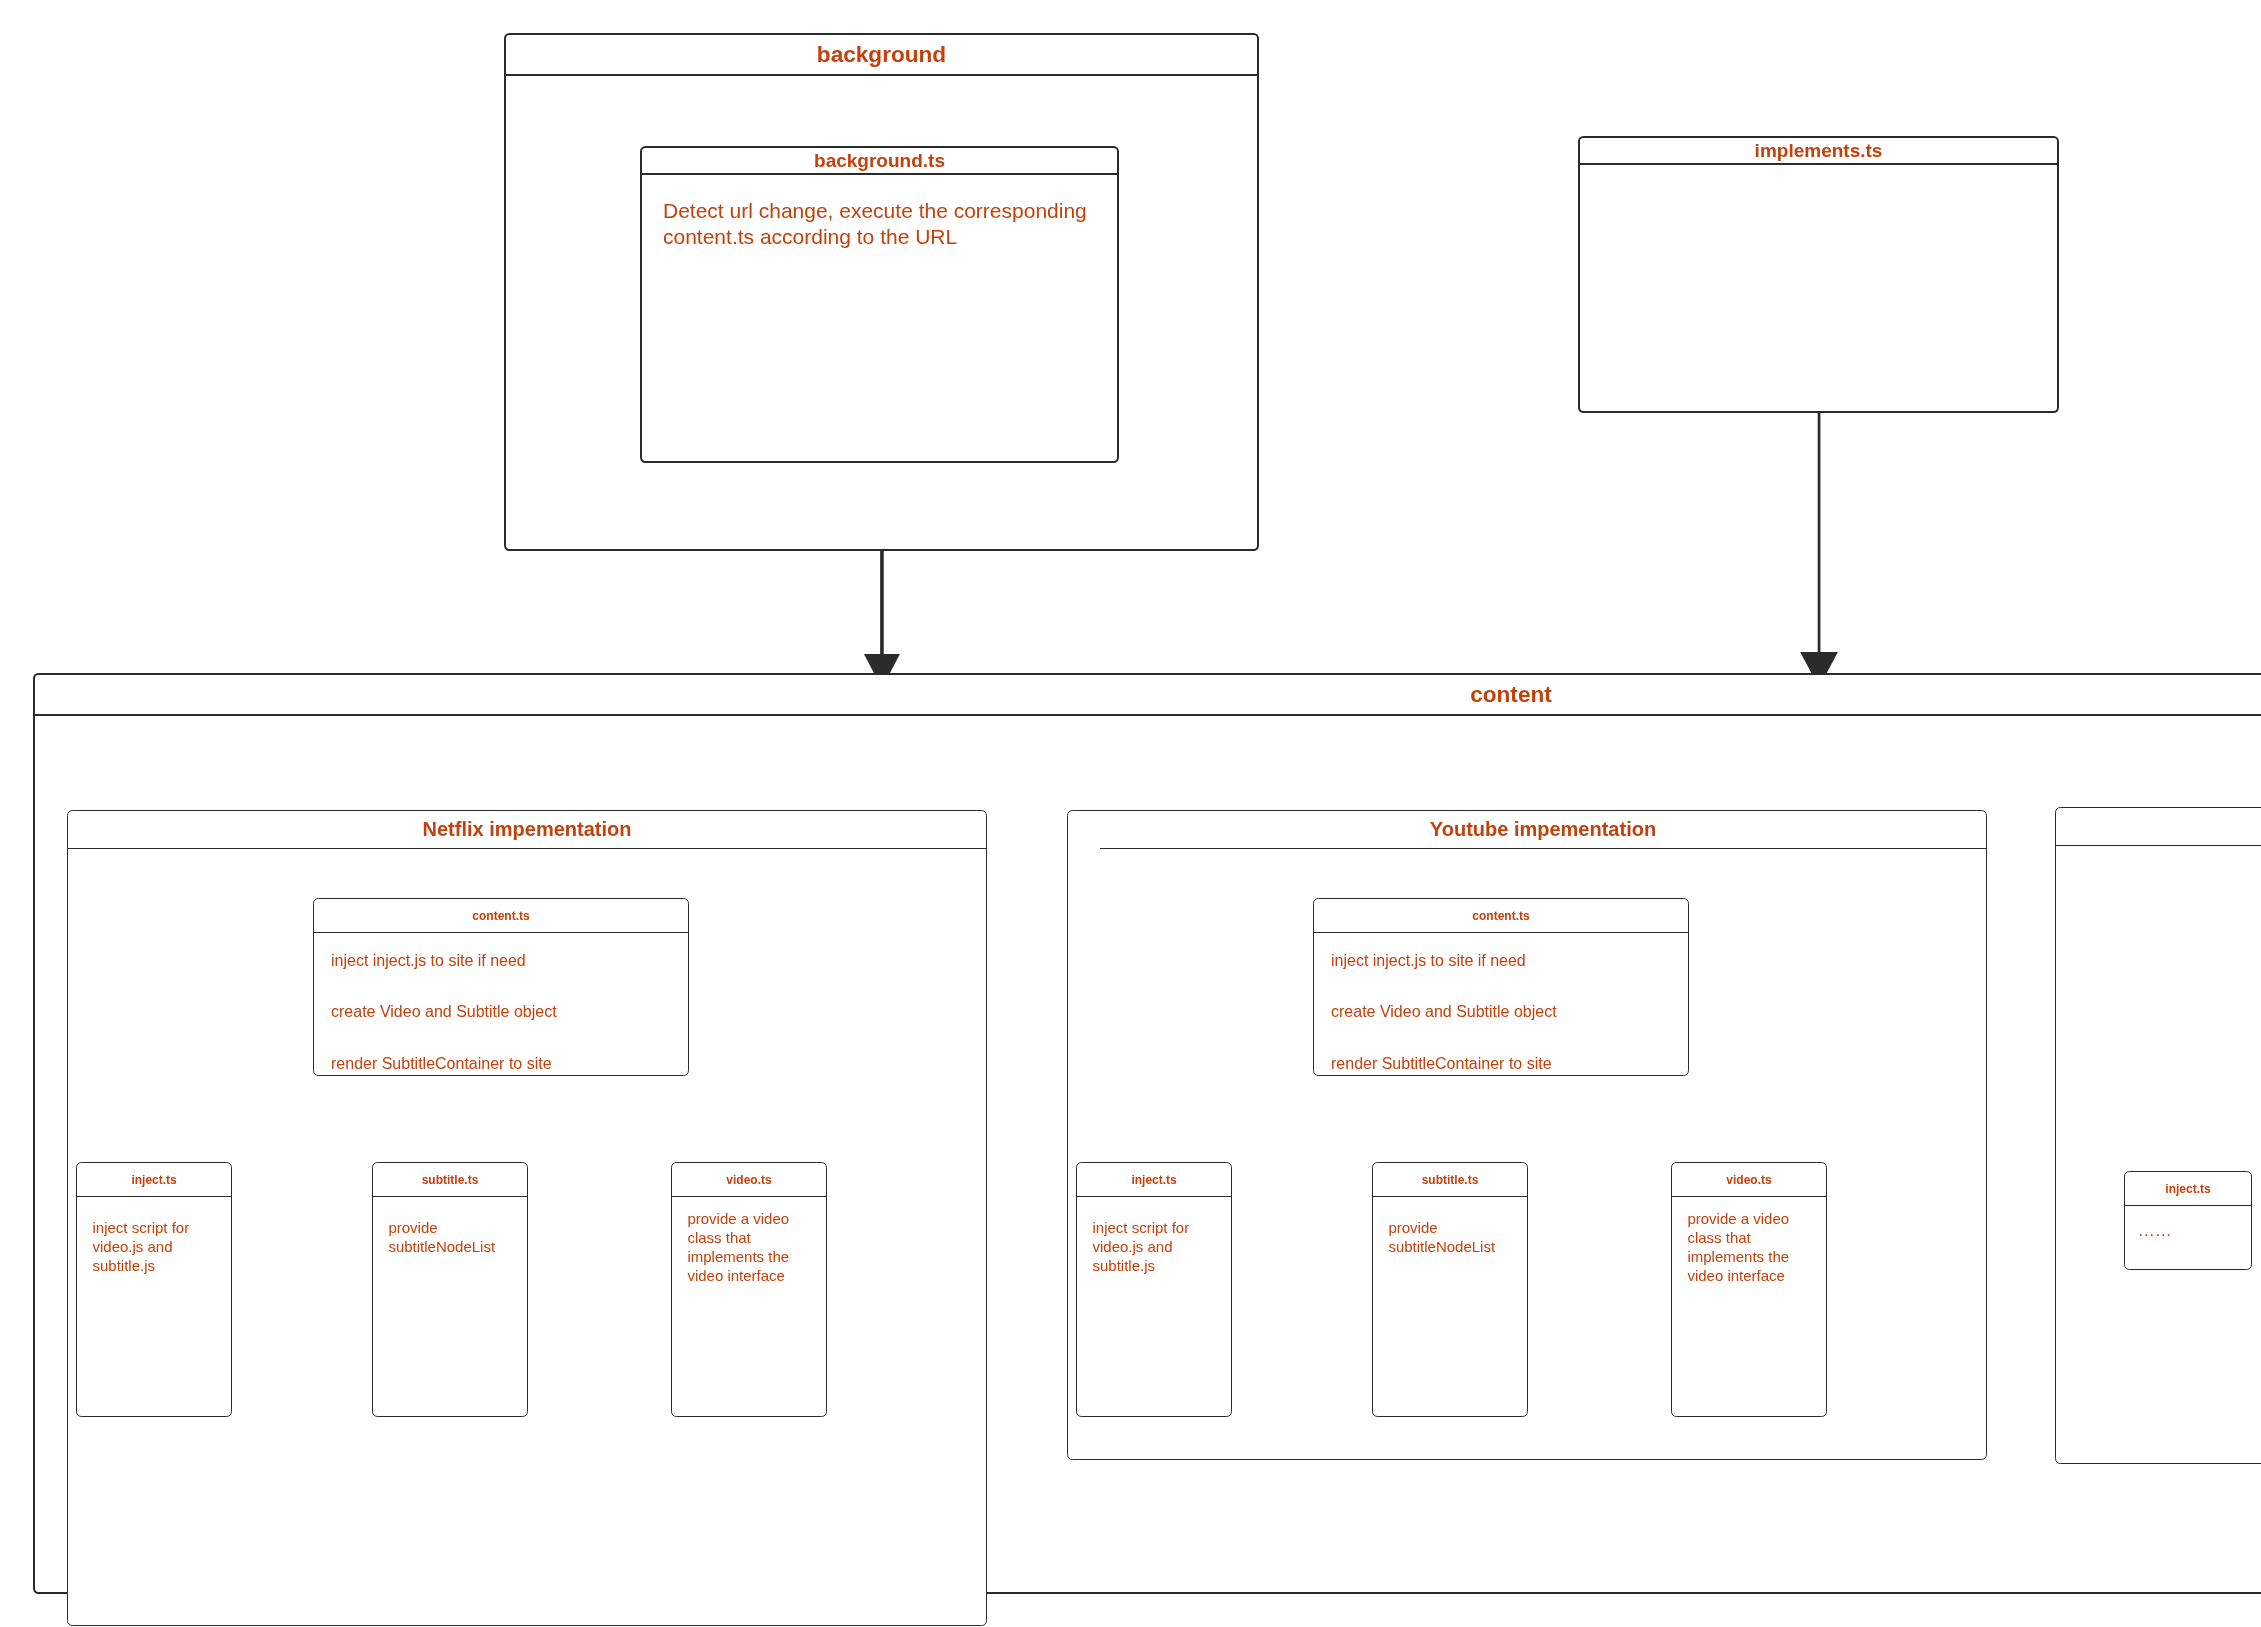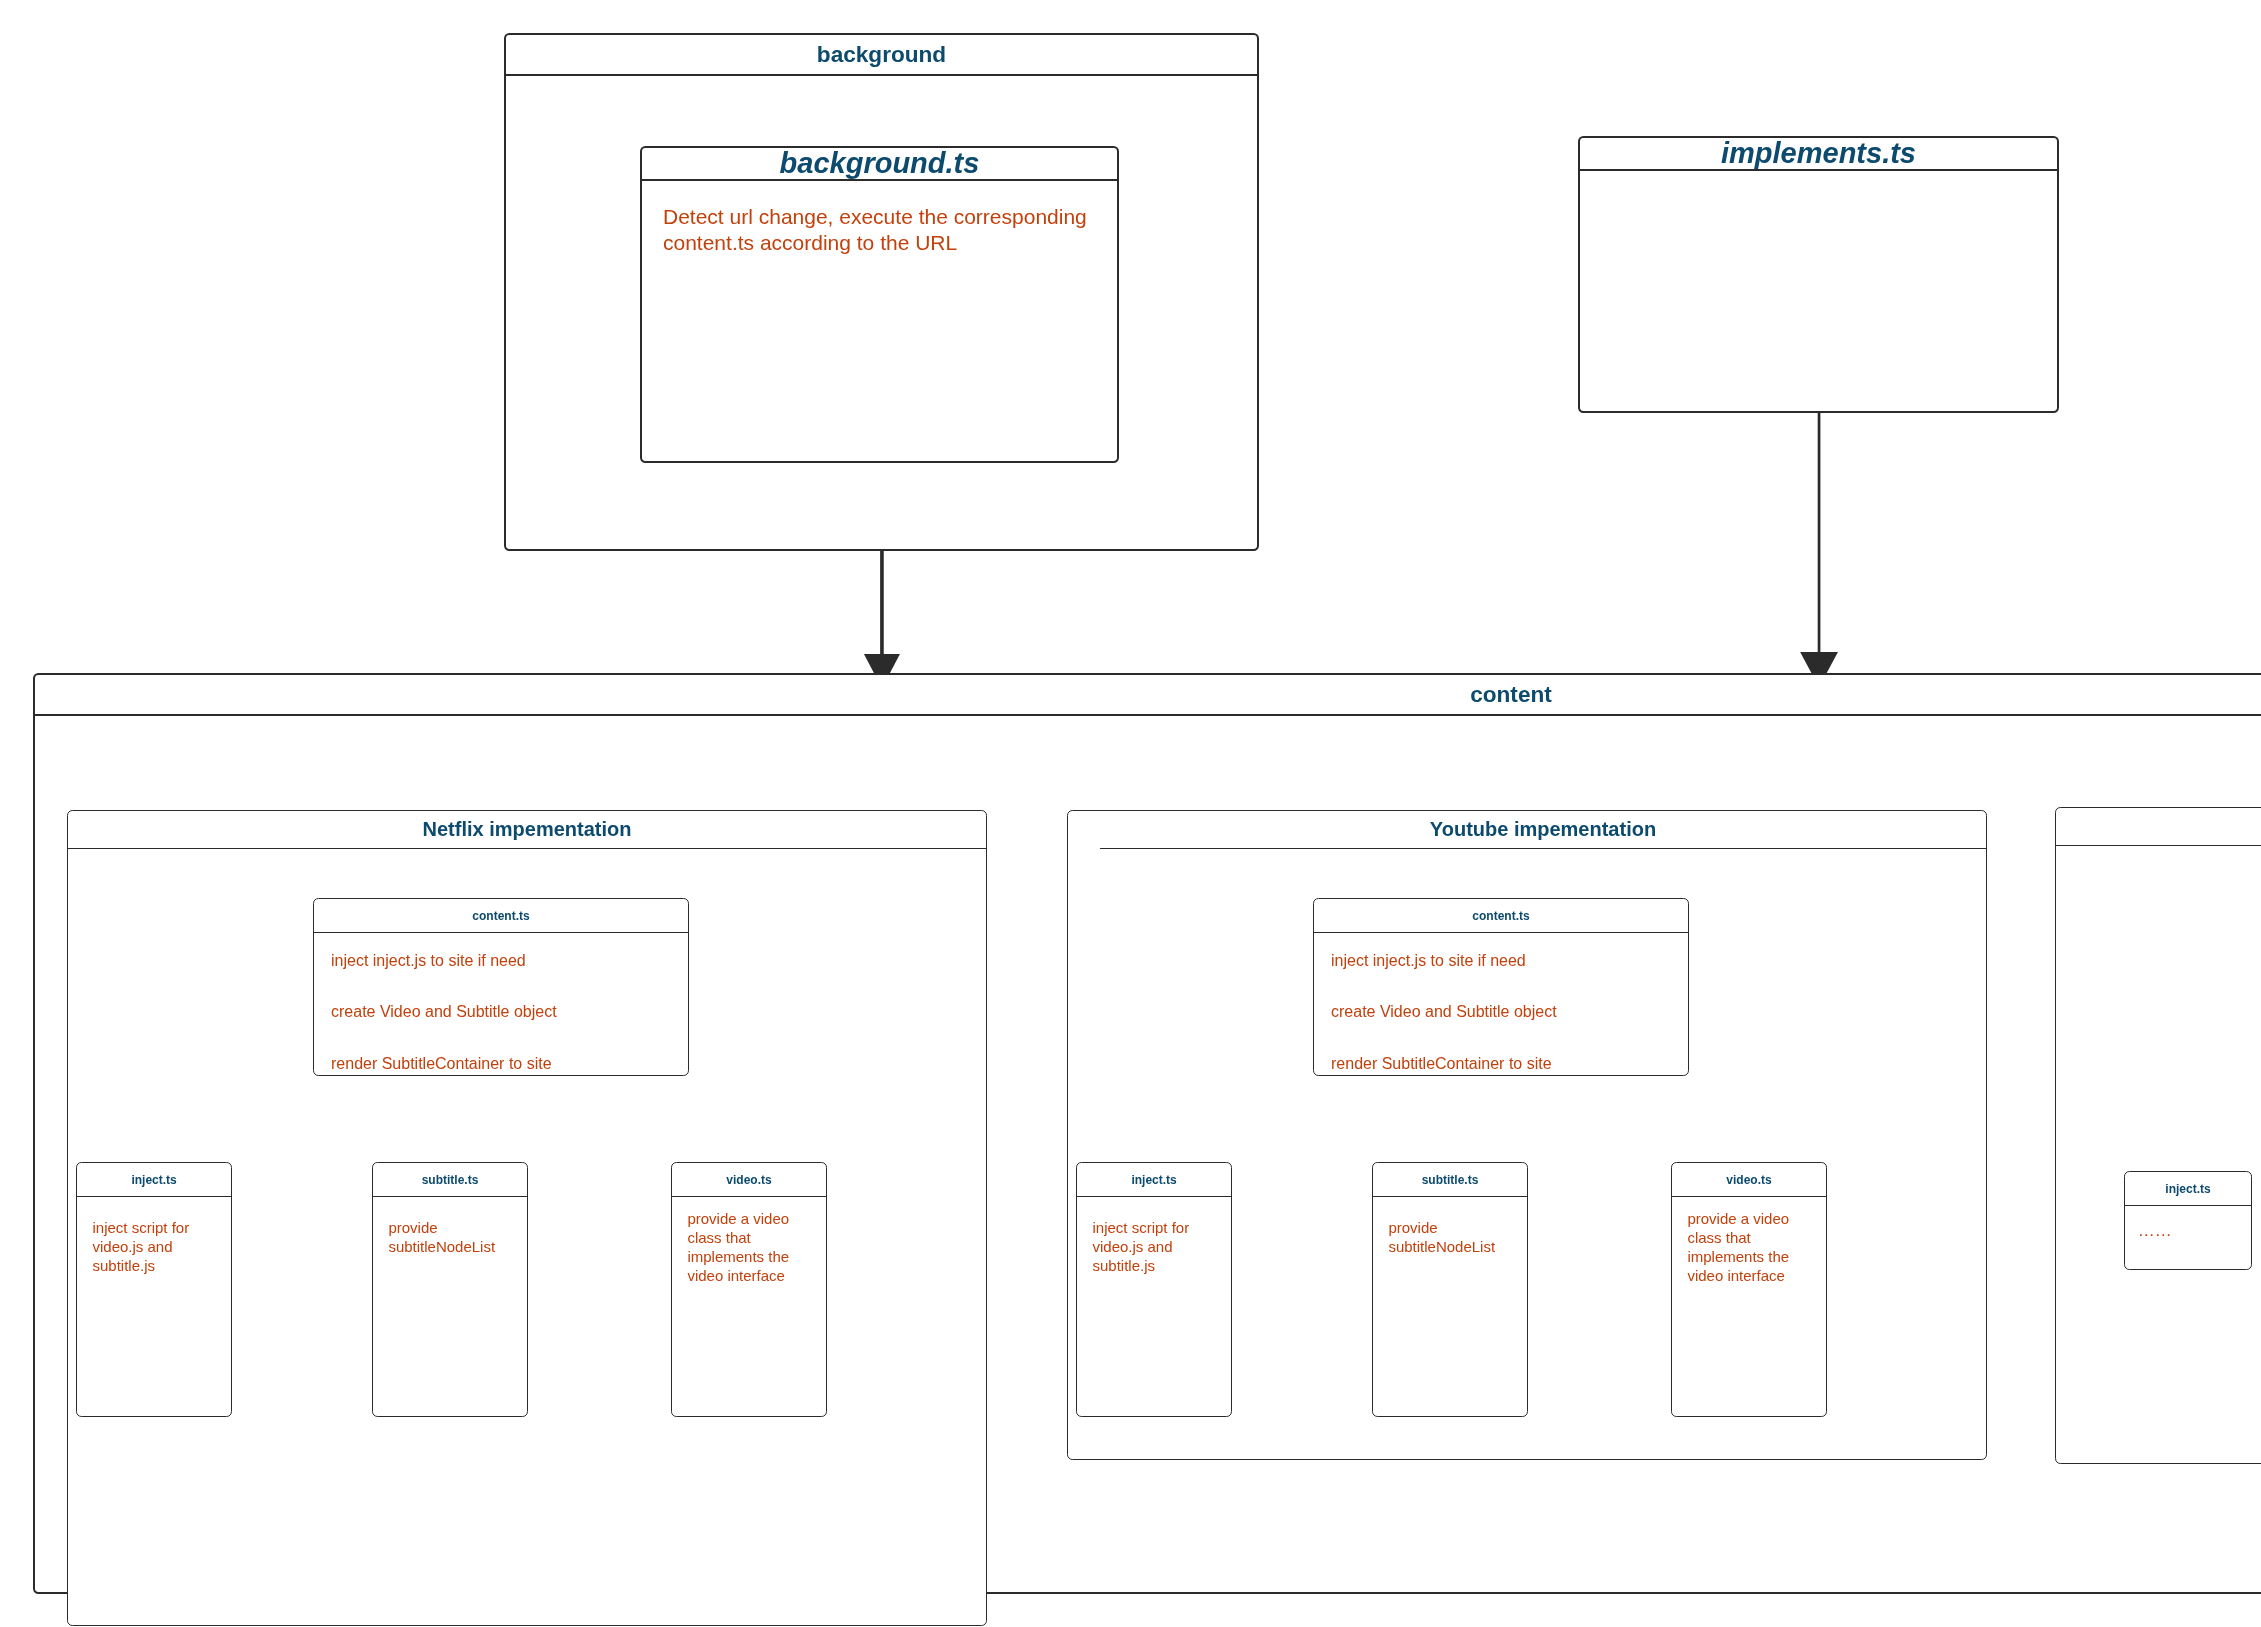--- a/index.html
+++ b/index.html
@@ -28,39 +28,39 @@
     border: 2.3px solid #2b2b2b;
     border-radius: 5.4px;
   }
   .box.thin { border-width: 1.8px; }
 
   .box-title {
     box-sizing: border-box;
     width: 100%;
     text-align: center;
     font-weight: bold;
-    color: #0c4a6e;
+    color: #c2410c;
     border-bottom: 2.3px solid #2b2b2b;
     white-space: nowrap;
     display: flex;
     align-items: center;
     justify-content: center;
   }
   .box-title.thin { border-bottom-width: 1.8px; }
 
   .box-body {
     box-sizing: border-box;
     width: 100%;
     color: #c2410c;
     line-height: 1.28;
   }
 
   
   .title-lg { height: 41px; font-size: 22.6px; }
-  .title-md { height: 33px; font-size: 29px; font-style: italic; }
+  .title-md { height: 27px; font-size: 19px; }
   .title-sm { height: 38px; font-size: 20px; }
   .title-xs { height: 34px; font-size: 12px; }
 
   .body-pad-lg { padding: 22.6px 21px 0 21px; font-size: 21px; }
   .body-pad-md { padding: 18px 17px 0 17px; font-size: 16px; }
   .body-pad-sm { padding: 21px 15.4px 0 15.4px; font-size: 15px; }
   .body-pad-xs { padding: 18px 12.7px 0 12.7px; font-size: 17px; }
 
   .stack-line { margin: 0 0 31px 0; }
   .stack-line:last-child { margin-bottom: 0; }

